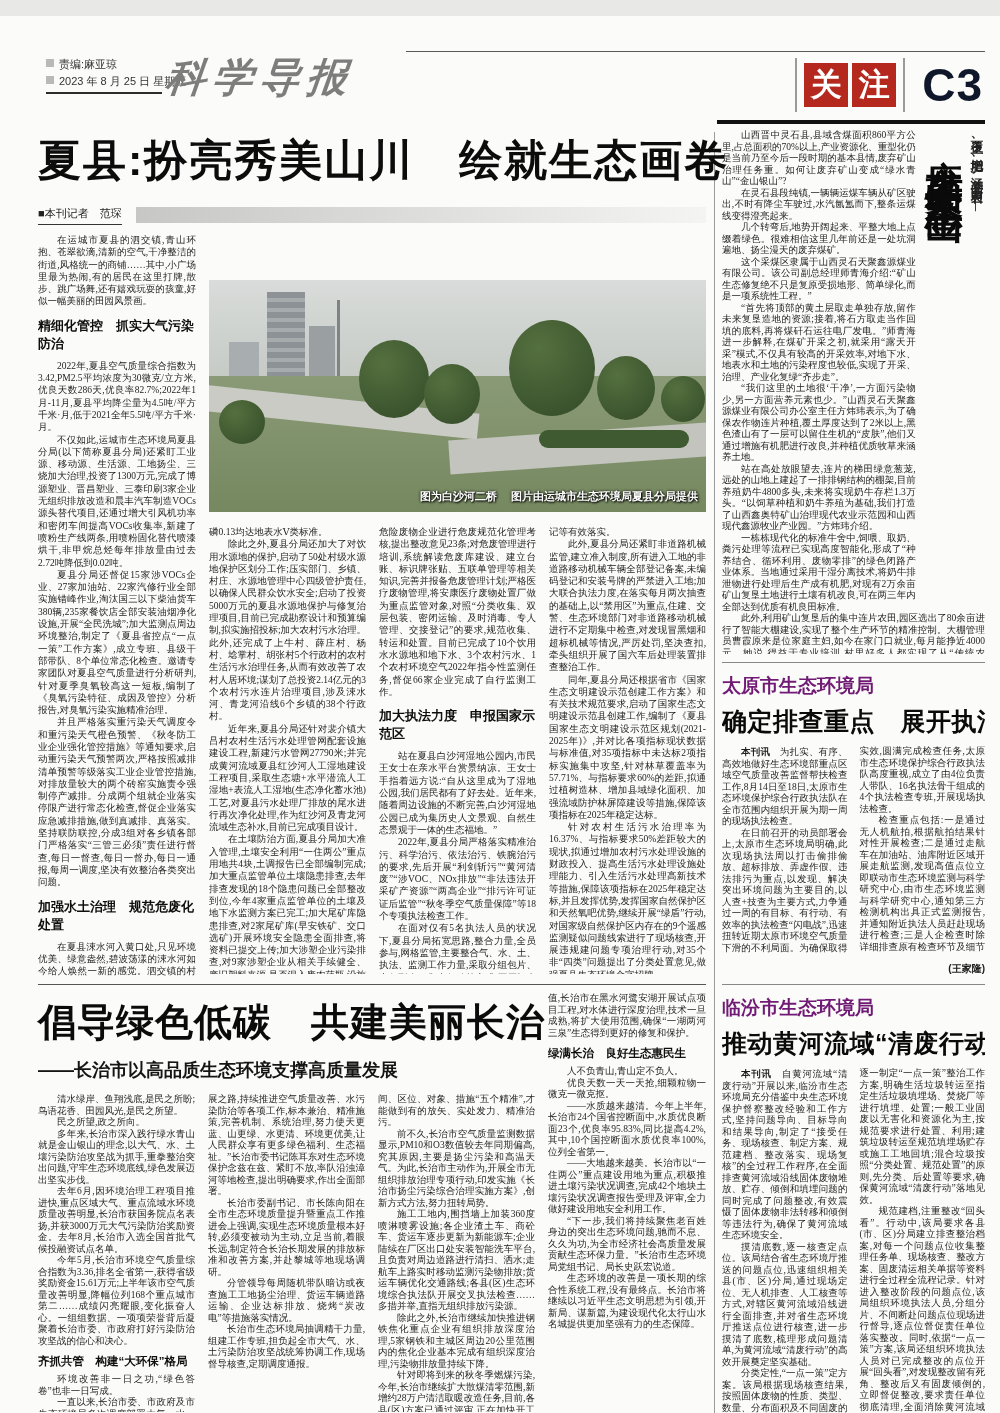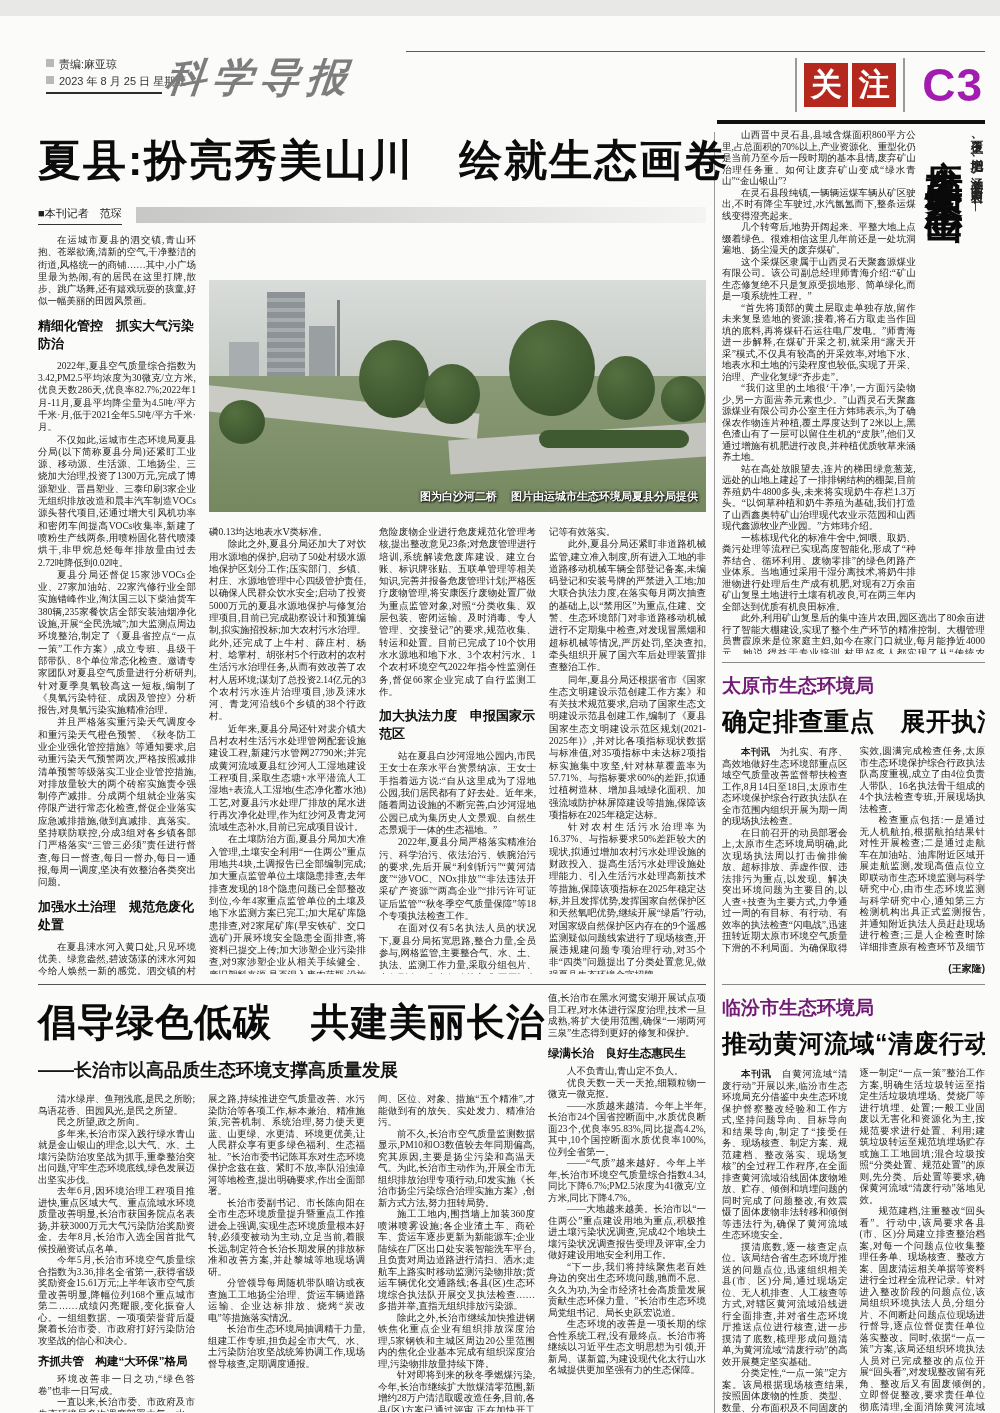--- a/index.html
+++ b/index.html
@@ -12,21 +12,21 @@
   .hdr-meta{position:absolute;left:8px;top:12px;font-family:"Liberation Sans",sans-serif;font-size:11px;color:#333;line-height:17px;}
   .sq{display:inline-block;width:8px;height:8px;background:#b9b9b9;margin-right:5px;vertical-align:1px;}
   .hdr-meta-rule{position:absolute;left:8px;top:48px;width:116px;height:2px;background:#2d2d2d;}
   .masthead{position:absolute;left:128px;top:6px;font-size:40px;font-weight:bold;font-style:italic;color:#7d7d7d;
             letter-spacing:7px;transform:skewX(-6deg);}
   .top-rule{position:absolute;left:368px;right:0;top:7px;height:1px;background:#5a5a5a;}
   .hdr-right{position:absolute;right:2px;top:14px;display:flex;align-items:center;}
   .vbar{width:2px;height:54px;background:#9a9a9a;margin:0 5px;}
   .focus-box{display:flex;align-items:center;justify-content:center;width:44px;height:44px;margin:0 2px;
              color:#fff;font-family:"Liberation Sans",sans-serif;font-weight:bold;font-size:31px;}
-  .page-no{font-family:"Liberation Sans",sans-serif;font-size:46px;font-weight:bold;color:#a21caf;margin-left:12px;letter-spacing:1px;}
+  .page-no{font-family:"Liberation Sans",sans-serif;font-size:46px;font-weight:bold;color:#0f172a;margin-left:12px;letter-spacing:1px;}
   .hdr-right-rule{position:absolute;right:0;top:76px;width:268px;height:4px;background:#111;}
 
   
   .content{position:relative;margin-top:4px;}
   .v-rule{position:absolute;left:676px;top:2px;bottom:0;width:1px;background:#9b9b9b;height:1284px;}
   .left-zone{position:absolute;left:0;top:0;width:668px;}
   .right-zone{position:absolute;left:684px;top:0;width:263px;}
 
   
   .main-headline{margin:2px 0 0;font-family:"Liberation Sans",sans-serif;font-weight:900;font-size:43px;
@@ -219,21 +219,20 @@
                   <p class="para">针对即将到来的秋冬季燃煤污染,今年,长治市继续扩大散煤清零范围,新增约28万户清洁取暖改造任务,目前,各县(区)方案已通过评审,正在加快开工建设,争取在采暖季来临前完工。</p>
                 </div>
           </div>
         </div>
         <div class="b-col4">
               <p class="para cont">值,长治市在黑水河鹭安湖开展试点项目工程,对水体进行深度治理,技术一旦成熟,将扩大使用范围,确保“一湖两河三泉”生态得到更好的修复和保护。</p>
               <h4 class="subhead">绿满长治　良好生态惠民生</h4>
               <p class="para">人不负青山,青山定不负人。</p>
               <p class="para">优良天数一天一天抢,细颗粒物一微克一微克抠。</p>
               <p class="para">——水质越来越清。今年上半年,长治市24个国省控断面中,水质优良断面23个,优良率95.83%,同比提高4.2%,其中,10个国控断面水质优良率100%,位列全省第一。</p>
-              <p class="para">——“气质”越来越好。今年上半年,长治市环境空气质量综合指数4.34,同比下降6.7%;PM2.5浓度为41微克/立方米,同比下降4.7%。</p>
               <p class="para">——大地越来越美。长治市以“一住两公”重点建设用地为重点,积极推进土壤污染状况调查,完成42个地块土壤污染状况调查报告受理及评审,全力做好建设用地安全利用工作。</p>
               <p class="para">“下一步,我们将持续聚焦老百姓身边的突出生态环境问题,驰而不息、久久为功,为全市经济社会高质量发展贡献生态环保力量。”长治市生态环境局党组书记、局长史跃宏说道。</p>
               <p class="para">生态环境的改善是一项长期的综合性系统工程,没有最终点。长治市将继续以习近平生态文明思想为引领,开新局、谋新篇,为建设现代化太行山水名城提供更加坚强有力的生态保障。</p>
             </div>
       </section>
     </div>
 
     <div class="right-zone">
       <section class="r-art art-a">
         <div class="a-float">

